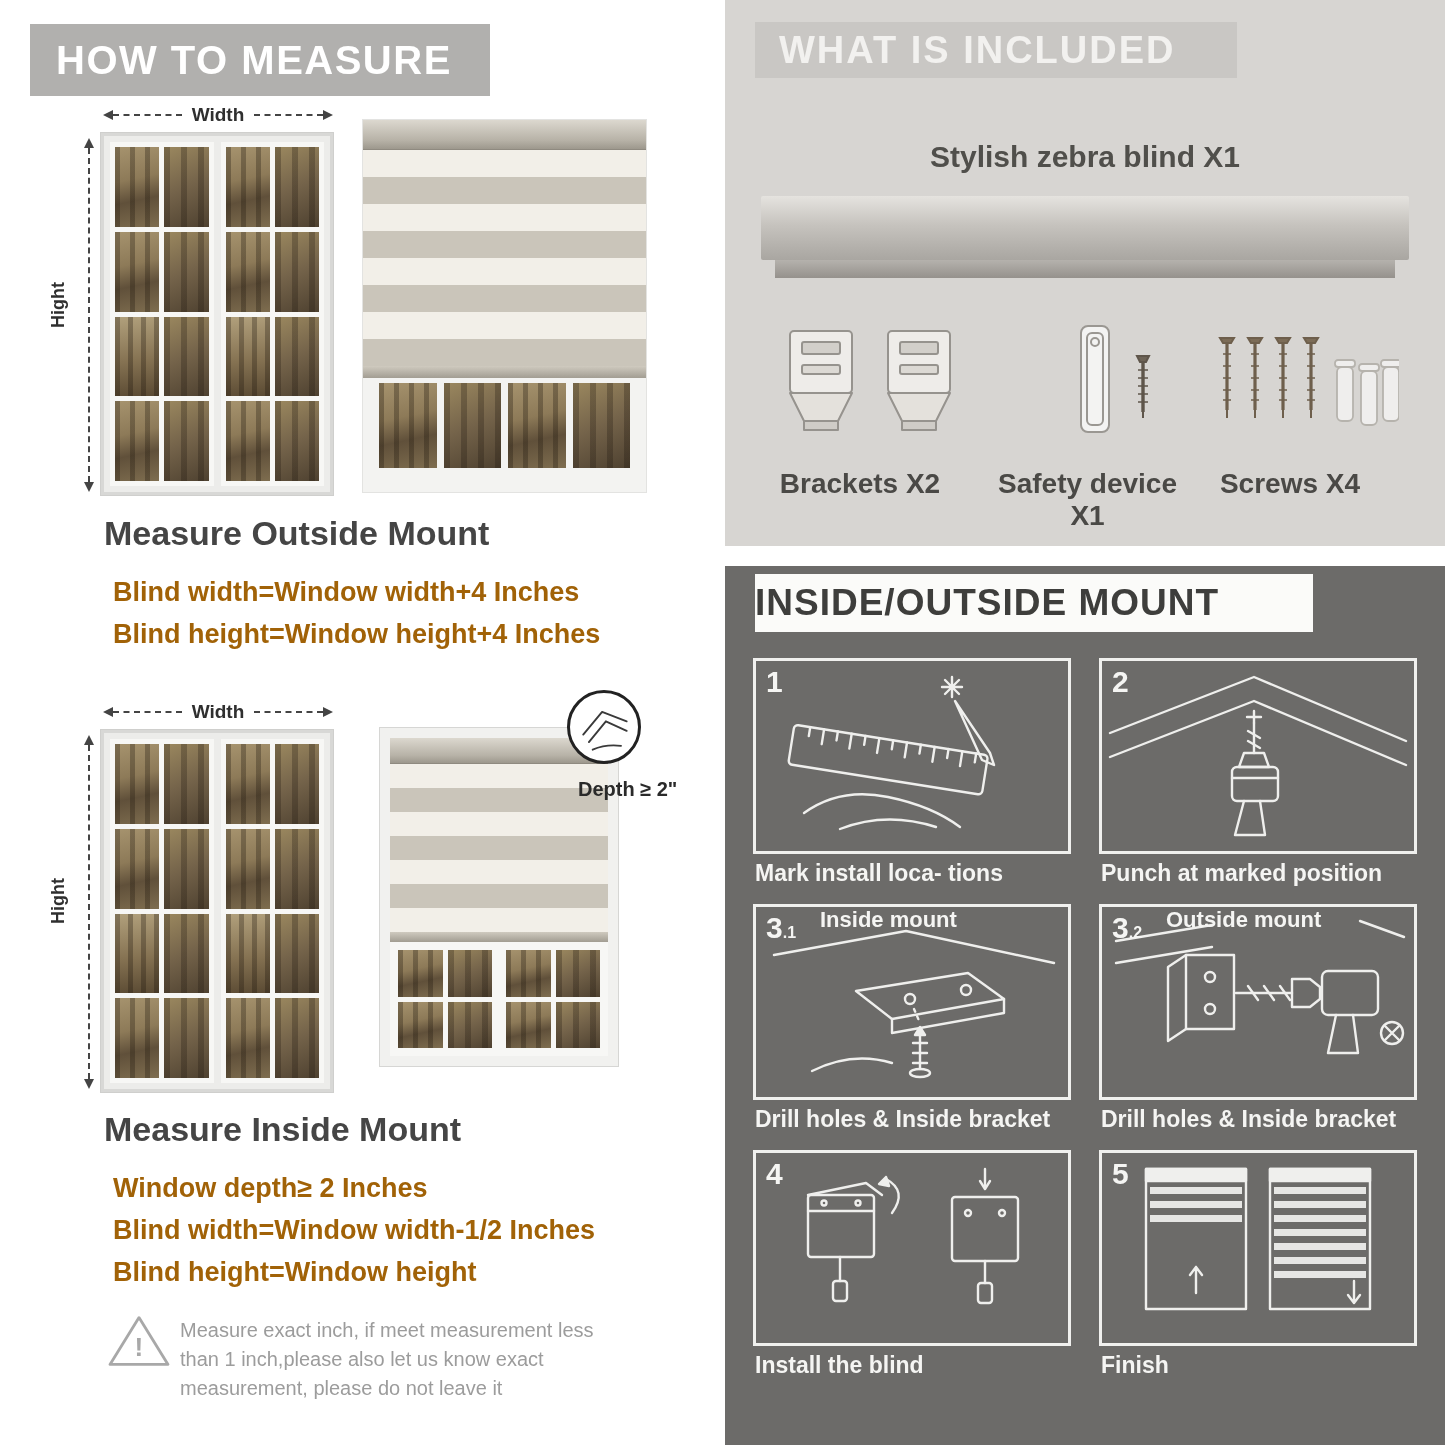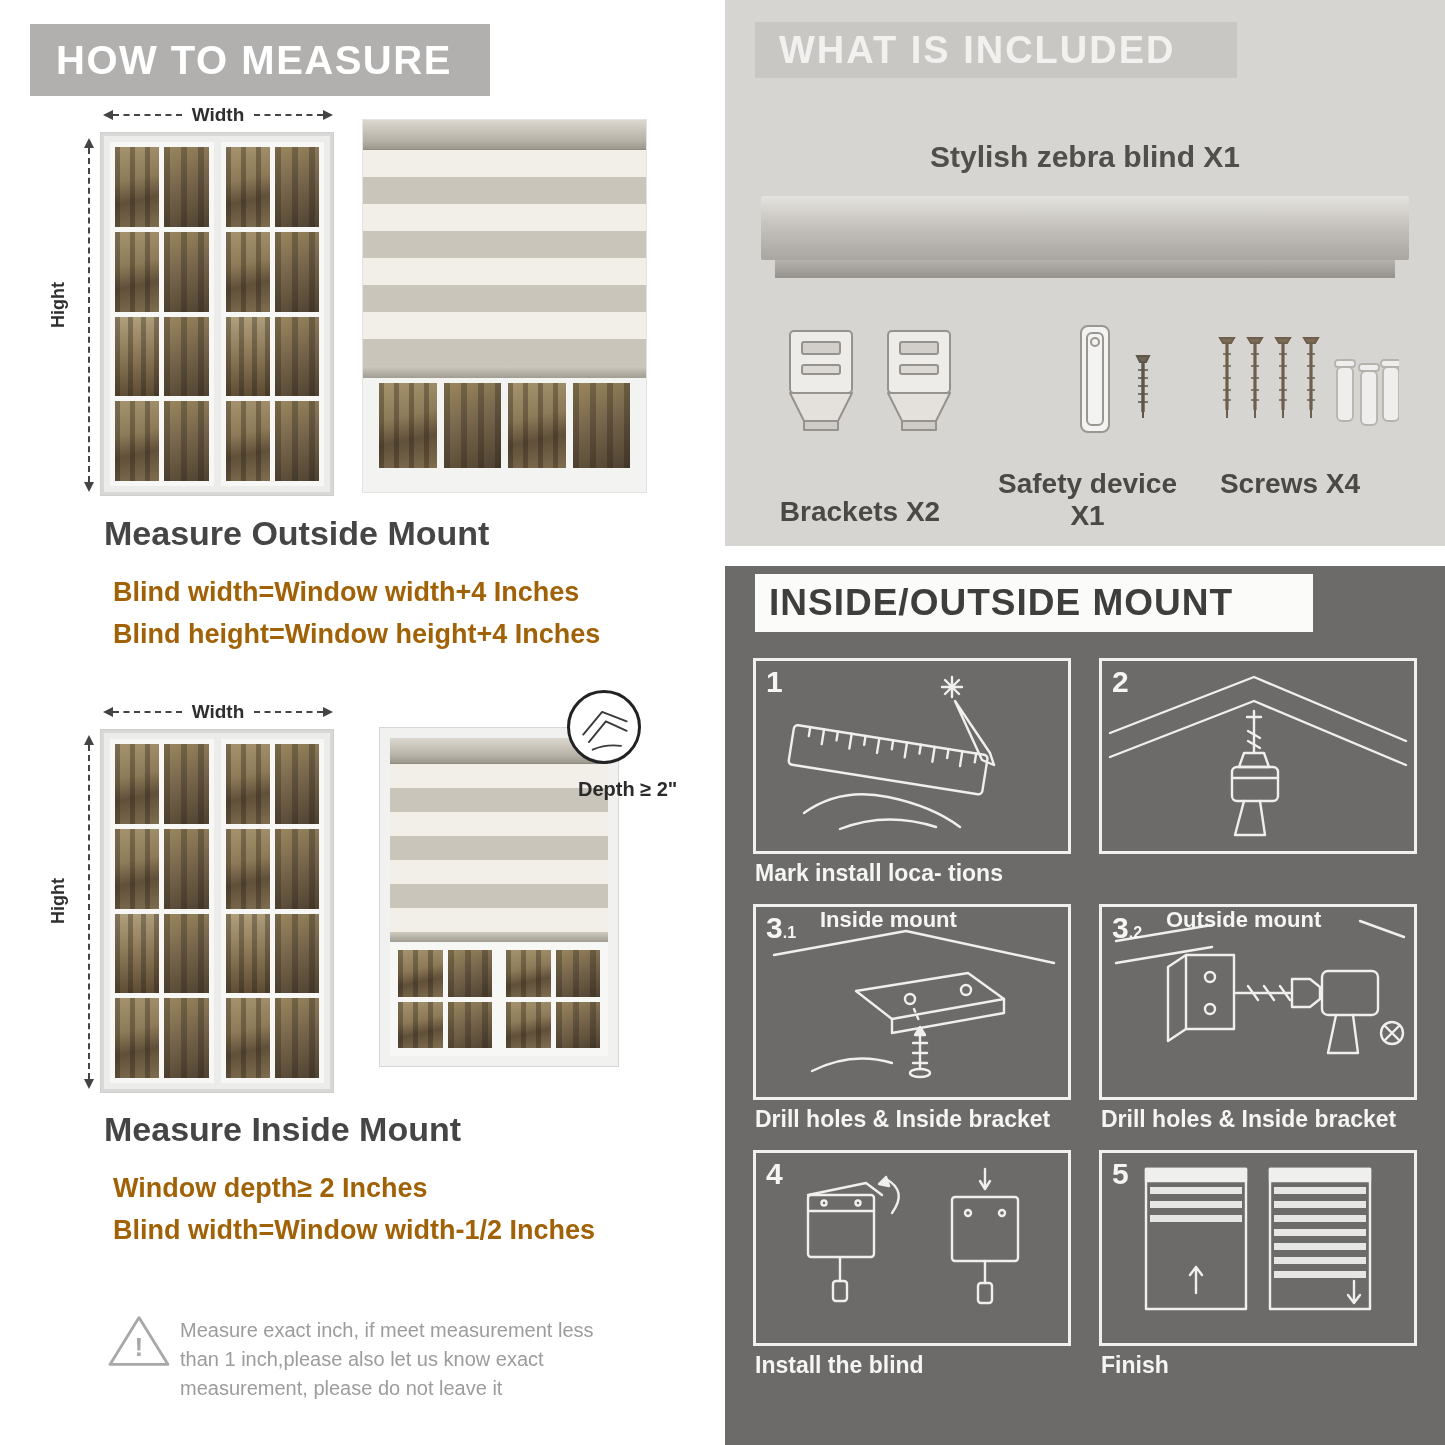--- a/index.html
+++ b/index.html
@@ -101,28 +101,28 @@
     background:linear-gradient(180deg,#e5e3df 0%,#c6c3be 45%,#a9a6a1 100%);
     border-radius:2px; }
   .headrail-lip { position:absolute; left:14px; right:14px; top:64px; height:18px;
     background:linear-gradient(180deg,#b5b2ad,#95918c); }
   .part-svg { position:absolute; }
   .p-brackets { left:55px; top:326px; width:190px; height:122px; }
   .p-safety { left:328px; top:320px; width:122px; height:130px; }
   .p-screws { left:488px; top:330px; width:186px; height:120px; }
   .part-label { position:absolute; top:468px; font-size:28px; font-weight:bold;
     color:#4a4946; text-align:center; }
-  .pl1 { left:40px; width:190px;margin-top:28px; } .pl2 { left:255px; width:215px; } .pl3 { left:480px; width:170px; }
+  .pl1 { left:40px; width:190px; } .pl2 { left:255px; width:215px; } .pl3 { left:480px; width:170px; }
 
   
   .mount { position:absolute; left:725px; top:566px; width:720px; height:879px;
     background:#6c6b69; }
   .banner-white { position:absolute; left:30px; top:8px; width:558px; height:58px;
     background:#fbfbf9; color:#3e3e3c; font-size:37px; font-weight:bold;
-    line-height:58px; padding-left:14px; letter-spacing:1px; }
+    line-height:58px; letter-spacing:1px; }
   .steps { position:absolute; left:28px; top:92px; width:664px; display:grid;
     grid-template-columns:1fr 1fr; column-gap:28px; row-gap:12px; }
   .stepbox { position:relative; height:196px; border:3px solid #f0f0ee; }
   .stepbox svg { width:100%; height:100%; display:block; }
   .stepnum { position:absolute; left:10px; top:4px; color:#f5f5f3;
     font-size:30px; font-weight:bold; }
   .numsub { font-size:16px; font-weight:bold; }
   .steplabel { position:absolute; left:64px; top:0; color:#f5f5f3;
     font-size:22px; font-weight:bold; }
   .stepcap { margin:6px 0 0 2px; color:#f5f5f3; font-size:23px; font-weight:bold;
@@ -254,20 +254,21 @@
         <path d="M20 52 L38 30 L60 40"></path>
         <path d="M24 60 q14 -6 30 -4"></path>
       </g>
     </svg>
   </div>
   <div class="depth-label">Depth ≥ 2"</div>
 
   <h2 class="sec-title t2">Measure Inside Mount</h2>
   <p class="sec-line l2a">Window depth≥ 2 Inches</p>
   <p class="sec-line l2b">Blind width=Window width-1/2 Inches</p>
+  <p class="sec-line l2c">Blind height=Window height</p>
 
   <svg class="warning-icon" viewBox="0 0 70 62" width="66" height="58">
     <path d="M35 6 L66 56 H4 Z" fill="none" stroke="#a8a8a8" stroke-width="3" stroke-linejoin="round"></path>
     <text x="35" y="47" text-anchor="middle" font-size="28" font-weight="bold" fill="#a8a8a8">!</text>
   </svg>
   <p class="warning-text">Measure exact inch, if meet measurement less than 1 inch,please also let us know exact measurement, please do not leave it</p>
 
   <section class="included">
     <div class="banner-light">WHAT IS INCLUDED</div>
     <div class="blind-title">Stylish zebra blind X1</div>
@@ -390,20 +391,21 @@
               <path d="M152 50 v12 M145 56 h14"></path>
               <line x1="152" y1="62" x2="152" y2="92"></line>
               <path d="M146 70 l12 7 M146 80 l12 7"></path>
               <path d="M142 92 h20 l5 14 h-30 z"></path>
               <rect x="130" y="106" width="46" height="34" rx="5"></rect>
               <path d="M130 117 h46"></path>
               <path d="M142 140 l-9 34 h30 l-5 -34"></path>
             </g>
           </svg>
         </div>
+        <p class="stepcap">Punch at  marked position</p>
       </div>
 
       <div class="step">
         <div class="stepbox">
           <span class="stepnum"><span>3</span><span class="numsub">.1</span></span>
           <span class="steplabel">Inside mount</span>
           <svg viewBox="0 0 312 190">
             <g class="line-art">
               <path d="M18 48 L150 24 L298 56"></path>
               <path d="M100 84 L212 66 L248 92 L136 112 Z"></path>

